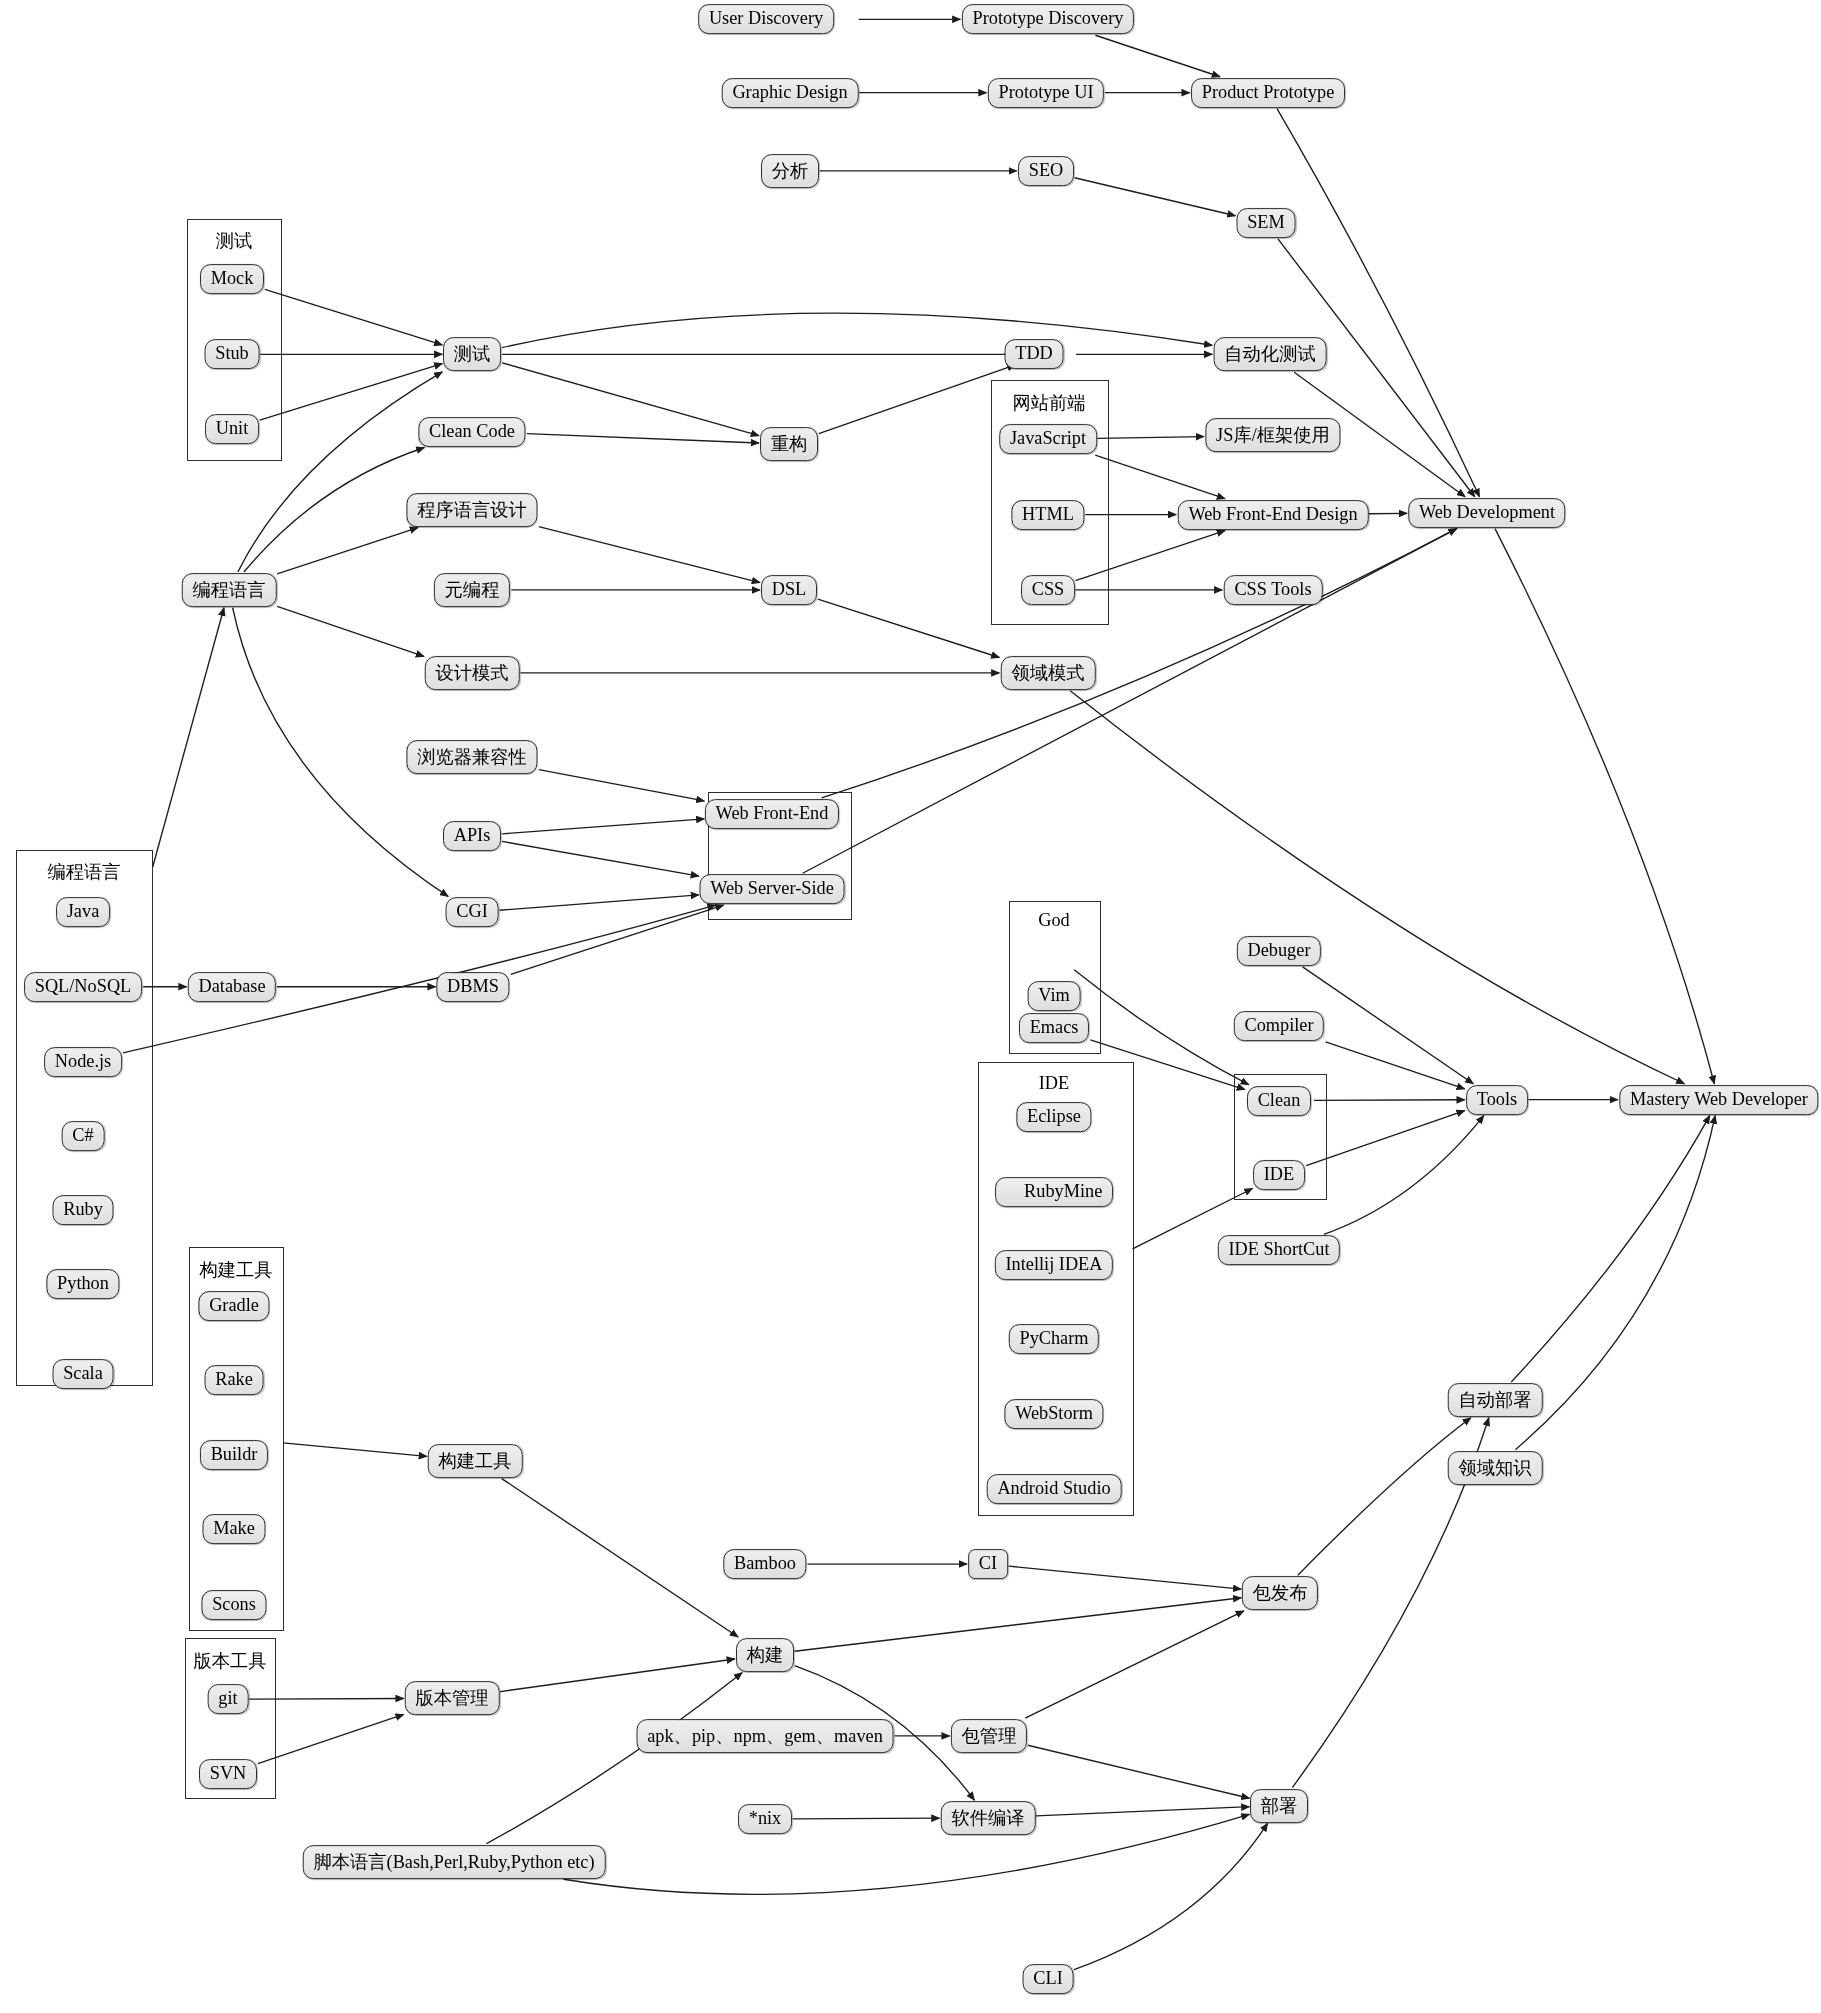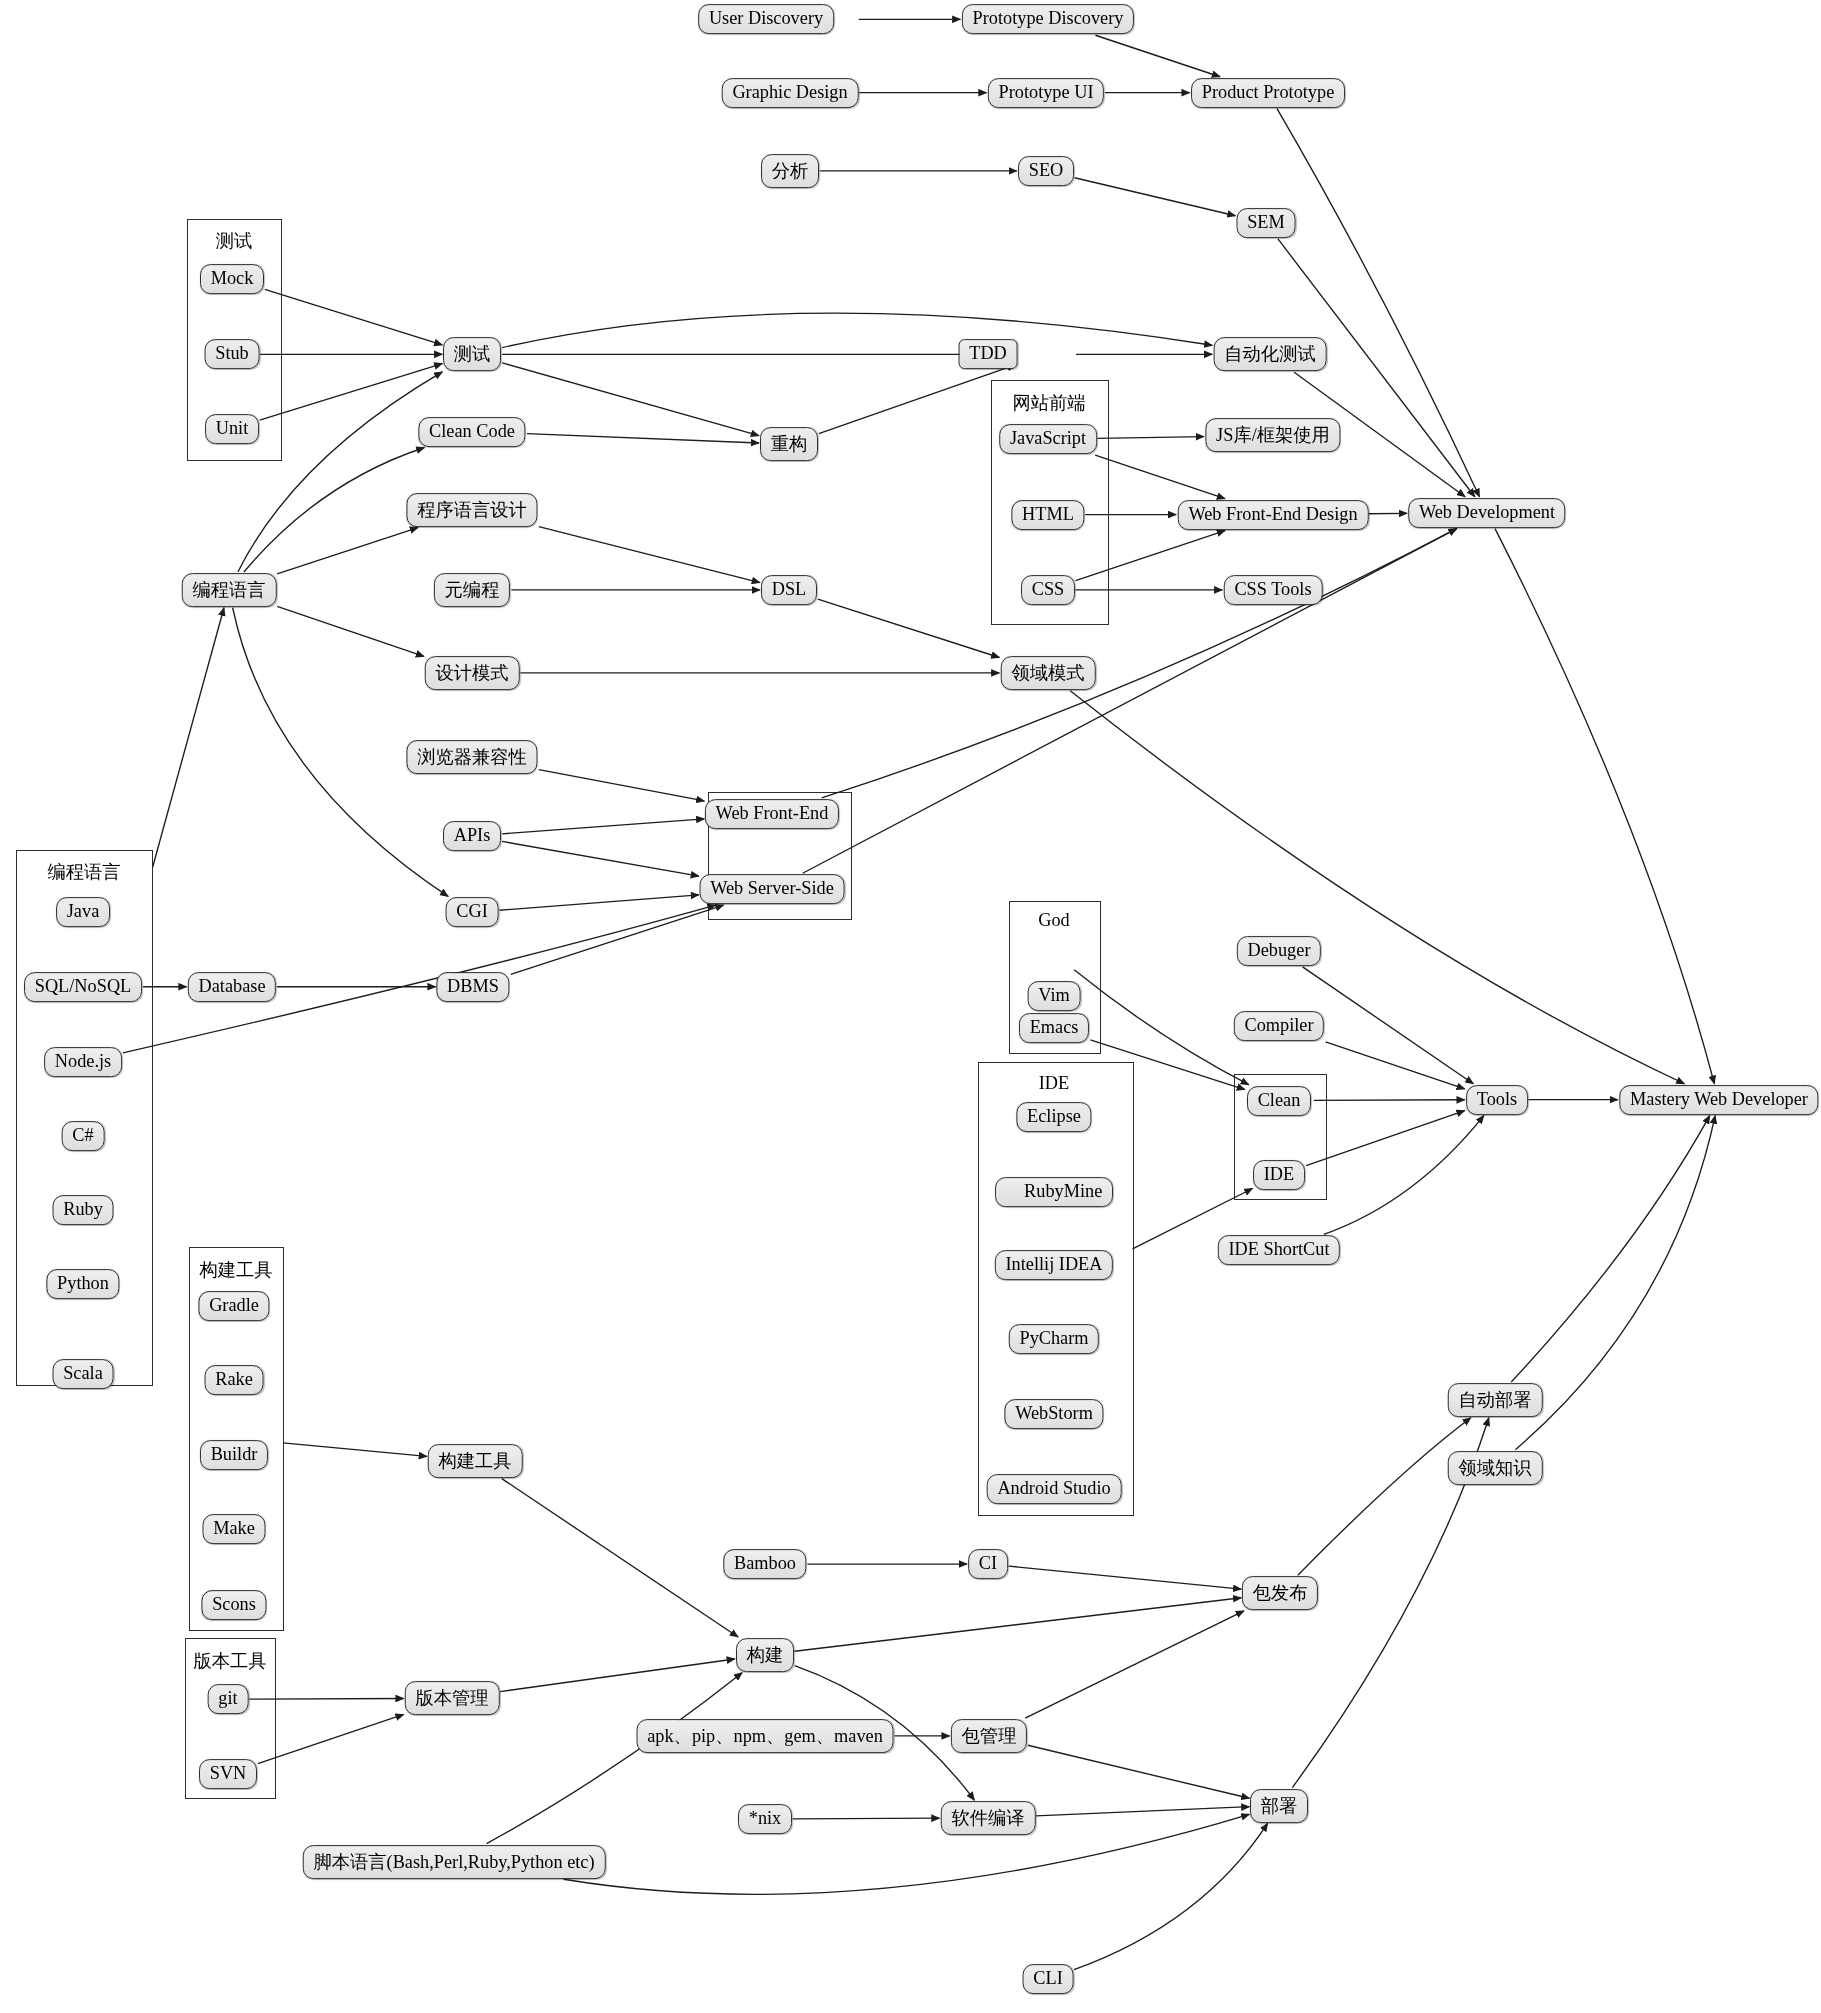--- a/index.html
+++ b/index.html
@@ -144,21 +144,21 @@
     <div class="node" style="left: 1268px; top: 93px; border-color: rgb(42, 42, 42); color: rgb(0, 0, 0);">Product Prototype</div>
     <div class="node" style="left: 790px; top: 171px; border-color: rgb(42, 42, 42); color: rgb(0, 0, 0);">分析</div>
     <div class="node" style="left: 1046px; top: 171px; border-color: rgb(42, 42, 42); color: rgb(0, 0, 0);">SEO</div>
     <div class="node" style="left: 1266px; top: 223px; border-color: rgb(42, 42, 42); color: rgb(0, 0, 0);">SEM</div>
     <div class="node" style="left: 232px; top: 279px; border-color: rgb(42, 42, 42); color: rgb(0, 0, 0);">Mock</div>
     <div class="node" style="left: 232px; top: 354px; border-color: rgb(42, 42, 42); color: rgb(0, 0, 0);">Stub</div>
     <div class="node" style="left: 232px; top: 429px; border-color: rgb(42, 42, 42); color: rgb(0, 0, 0);">Unit</div>
     <div class="node" style="left: 472px; top: 354px; border-color: rgb(42, 42, 42); color: rgb(0, 0, 0);">测试</div>
     <div class="node" style="left: 472px; top: 432px; border-color: rgb(42, 42, 42); color: rgb(0, 0, 0);">Clean Code</div>
     <div class="node" style="left: 789px; top: 444px; border-color: rgb(42, 42, 42); color: rgb(0, 0, 0);">重构</div>
-    <div class="node" style="left: 988px; top: 354px; border-color: rgb(42, 42, 42); color: rgb(0, 0, 0); border-radius: 6px;">TDD</div>
+    <div class="node" style="left: 1034px; top: 354px; border-color: rgb(42, 42, 42); color: rgb(0, 0, 0);">TDD</div>
     <div class="node" style="left: 1270px; top: 354px; border-color: rgb(42, 42, 42); color: rgb(0, 0, 0);">自动化测试</div>
     <div class="node" style="left: 1048px; top: 439px; border-color: rgb(42, 42, 42); color: rgb(0, 0, 0);">JavaScript</div>
     <div class="node" style="left: 1048px; top: 515px; border-color: rgb(42, 42, 42); color: rgb(0, 0, 0); text-align: right;">HTML</div>
     <div class="node" style="left: 1048px; top: 590px; border-color: rgb(42, 42, 42); color: rgb(0, 0, 0);">CSS</div>
     <div class="node" style="left: 1273px; top: 435px; border-color: rgb(42, 42, 42); color: rgb(0, 0, 0);">JS库/框架使用</div>
     <div class="node" style="left: 1273px; top: 515px; border-color: rgb(42, 42, 42); color: rgb(0, 0, 0);">Web Front-End Design</div>
     <div class="node" style="left: 1273px; top: 590px; border-color: rgb(42, 42, 42); color: rgb(0, 0, 0);">CSS Tools</div>
     <div class="node" style="left: 1487px; top: 513px; border-color: rgb(42, 42, 42); color: rgb(0, 0, 0);">Web Development</div>
     <div class="node" style="left: 472px; top: 510px; border-color: rgb(42, 42, 42); color: rgb(0, 0, 0);">程序语言设计</div>
     <div class="node" style="left: 472px; top: 590px; border-color: rgb(42, 42, 42); color: rgb(0, 0, 0);">元编程</div>
@@ -199,21 +199,21 @@
     <div class="node" style="left: 234px; top: 1380px; border-color: rgb(42, 42, 42); color: rgb(0, 0, 0);">Rake</div>
     <div class="node" style="left: 234px; top: 1455px; border-color: rgb(42, 42, 42); color: rgb(0, 0, 0);">Buildr</div>
     <div class="node" style="left: 234px; top: 1529px; border-color: rgb(42, 42, 42); color: rgb(0, 0, 0);">Make</div>
     <div class="node" style="left: 234px; top: 1605px; border-color: rgb(42, 42, 42); color: rgb(0, 0, 0);">Scons</div>
     <div class="node" style="left: 475px; top: 1461px; border-color: rgb(42, 42, 42); color: rgb(0, 0, 0);">构建工具</div>
     <div class="node" style="left: 228px; top: 1699px; border-color: rgb(42, 42, 42); color: rgb(0, 0, 0);">git</div>
     <div class="node" style="left: 228px; top: 1774px; border-color: rgb(42, 42, 42); color: rgb(0, 0, 0);">SVN</div>
     <div class="node" style="left: 452px; top: 1698px; border-color: rgb(42, 42, 42); color: rgb(0, 0, 0);">版本管理</div>
     <div class="node" style="left: 765px; top: 1655px; border-color: rgb(42, 42, 42); color: rgb(0, 0, 0);">构建</div>
     <div class="node" style="left: 765px; top: 1564px; border-color: rgb(42, 42, 42); color: rgb(0, 0, 0);">Bamboo</div>
-    <div class="node" style="left: 988px; top: 1564px; border-color: rgb(42, 42, 42); color: rgb(0, 0, 0);">CI</div>
+    <div class="node" style="left: 988px; top: 1564px; border-color: rgb(42, 42, 42); color: rgb(0, 0, 0); border-radius: 7px;">CI</div>
     <div class="node" style="left: 1280px; top: 1593px; border-color: rgb(42, 42, 42); color: rgb(0, 0, 0);">包发布</div>
     <div class="node" style="left: 765px; top: 1736px; border-color: rgb(42, 42, 42); color: rgb(0, 0, 0);">apk、pip、npm、gem、maven</div>
     <div class="node" style="left: 989px; top: 1736px; border-color: rgb(42, 42, 42); color: rgb(0, 0, 0);">包管理</div>
     <div class="node" style="left: 765px; top: 1819px; border-color: rgb(42, 42, 42); color: rgb(0, 0, 0);">*nix</div>
     <div class="node" style="left: 988px; top: 1818px; border-color: rgb(42, 42, 42); color: rgb(0, 0, 0);">软件编译</div>
     <div class="node" style="left: 454px; top: 1862px; border-color: rgb(42, 42, 42); color: rgb(0, 0, 0);">脚本语言(Bash,Perl,Ruby,Python etc)</div>
     <div class="node" style="left: 1279px; top: 1806px; border-color: rgb(42, 42, 42); color: rgb(0, 0, 0);">部署</div>
     <div class="node" style="left: 1048px; top: 1979px; border-color: rgb(42, 42, 42); color: rgb(0, 0, 0);">CLI</div>
     <div class="node" style="left: 1495px; top: 1400px; border-color: rgb(42, 42, 42); color: rgb(0, 0, 0);">自动部署</div>
     <div class="node" style="left: 1495px; top: 1468px; border-color: rgb(42, 42, 42); color: rgb(0, 0, 0);">领域知识</div>

